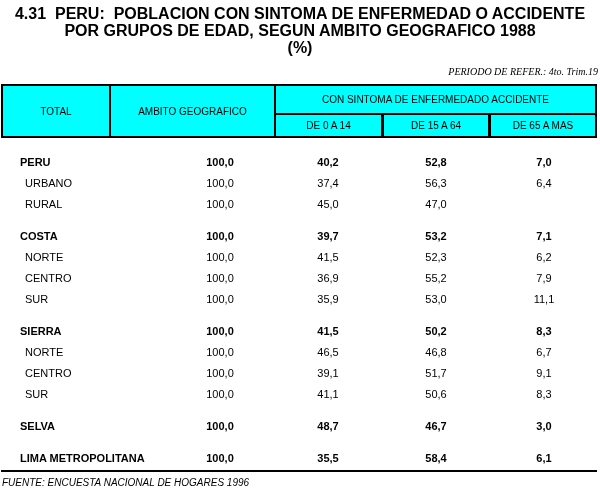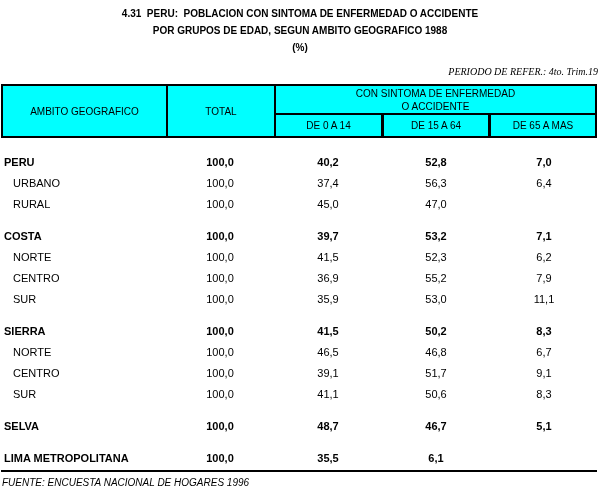--- a/index.html
+++ b/index.html
@@ -8,69 +8,69 @@
     --text:#000000;
   }
   *{margin:0;padding:0;box-sizing:border-box;}
   html,body{background:#ffffff;}
   body{
     width:600px;height:493px;position:relative;overflow:hidden;
     font-family:"Liberation Sans", sans-serif;color:var(--text);
   }
   
   .title{position:absolute;top:5px;left:0;width:600px;text-align:center;
-         font-weight:bold;font-size:10px;line-height:17px;}
+         font-weight:bold;font-size:16px;line-height:17px;}
   .title div{white-space:pre;}
   
   .period-note{position:absolute;top:66px;right:2px;
                font-style:italic;font-size:10px;white-space:pre;font-family:Liberation Serif, serif;}
   
   .thead{position:absolute;top:84px;left:1px;width:596px;height:54px;
          background:var(--header-bg);border:2px solid var(--border);
          display:flex;font-size:10px;}
   .hcell{display:flex;align-items:center;justify-content:center;text-align:center;}
   .hc1{width:165px;border-right:2px solid var(--border);}
   .hc2{width:108px;border-right:2px solid var(--border);}
   .hc3{flex:1;display:flex;flex-direction:column;}
   .hspan{height:29px;border-bottom:2px solid var(--border);
-         display:flex;flex-direction:column;align-items:center;justify-content:center;
+         display:flex;align-items:center;justify-content:center;
          line-height:13px;}
   .hsub{flex:1;display:flex;}
   .hsubcell{display:flex;align-items:center;justify-content:center;text-align:center;}
   .hs1{width:108px;border-right:3px solid var(--border);}
   .hs2{width:107px;border-right:3px solid var(--border);}
   .hs3{flex:1;text-align:right;}
   
   .tbody{position:absolute;top:140px;left:0;width:600px;font-size:11px;}
   .row{display:flex;height:21px;align-items:center;}
   .row.gap{margin-top:11px;}
   .row.bold{font-weight:bold;}
-  .c-label{width:166px;padding-left:4px;}
-  .row.indent .c-label{padding-left:13px;}
+  .c-label{width:166px;padding-left:20px;}
+  .row.indent .c-label{padding-left:25px;}
   .c-num{width:108px;text-align:center;}
   
   .bottom-rule{position:absolute;top:470px;left:1px;width:596px;height:2px;
                background:var(--border);}
   .source-note{position:absolute;top:477px;left:2px;
                font-style:italic;font-size:10px;white-space:pre;}
 </style>
 </head>
 <body>
 
 <div class="title">
   <div>4.31  PERU:  POBLACION CON SINTOMA DE ENFERMEDAD O ACCIDENTE</div>
   <div>POR GRUPOS DE EDAD, SEGUN AMBITO GEOGRAFICO 1988</div>
   <div>(%)</div>
 </div>
 
 <div class="period-note">PERIODO DE REFER.: 4to. Trim.19</div>
 
 <div class="thead">
+  <div class="hcell hc2">TOTAL</div>
   <div class="hcell hc1">AMBITO GEOGRAFICO</div>
-  <div class="hcell hc2">TOTAL</div>
   <div class="hc3">
     <div class="hspan">
       <div>CON SINTOMA DE ENFERMEDAD</div>
       <div>O ACCIDENTE</div>
     </div>
     <div class="hsub">
       <div class="hsubcell hs1">DE 0 A 14</div>
       <div class="hsubcell hs2">DE 15 A 64</div>
       <div class="hsubcell hs3">DE 65 A MAS</div>
     </div>
@@ -152,24 +152,25 @@
       <div class="c-num">100,0</div>
       <div class="c-num">41,1</div>
       <div class="c-num">50,6</div>
       <div class="c-num">8,3</div>
     </div>
     <div class="row bold gap">
       <div class="c-label">SELVA</div>
       <div class="c-num">100,0</div>
       <div class="c-num">48,7</div>
       <div class="c-num">46,7</div>
-      <div class="c-num">5,1</div>
+      <div class="c-num">3,0</div>
     </div>
     <div class="row bold gap">
       <div class="c-label">LIMA METROPOLITANA</div>
       <div class="c-num">100,0</div>
       <div class="c-num">35,5</div>
+      <div class="c-num">58,4</div>
       <div class="c-num">6,1</div>
     </div>
   </div>
 
 <div class="bottom-rule"></div>
 <div class="source-note">FUENTE: ENCUESTA NACIONAL DE HOGARES 1996</div>
 
 </body></html>

